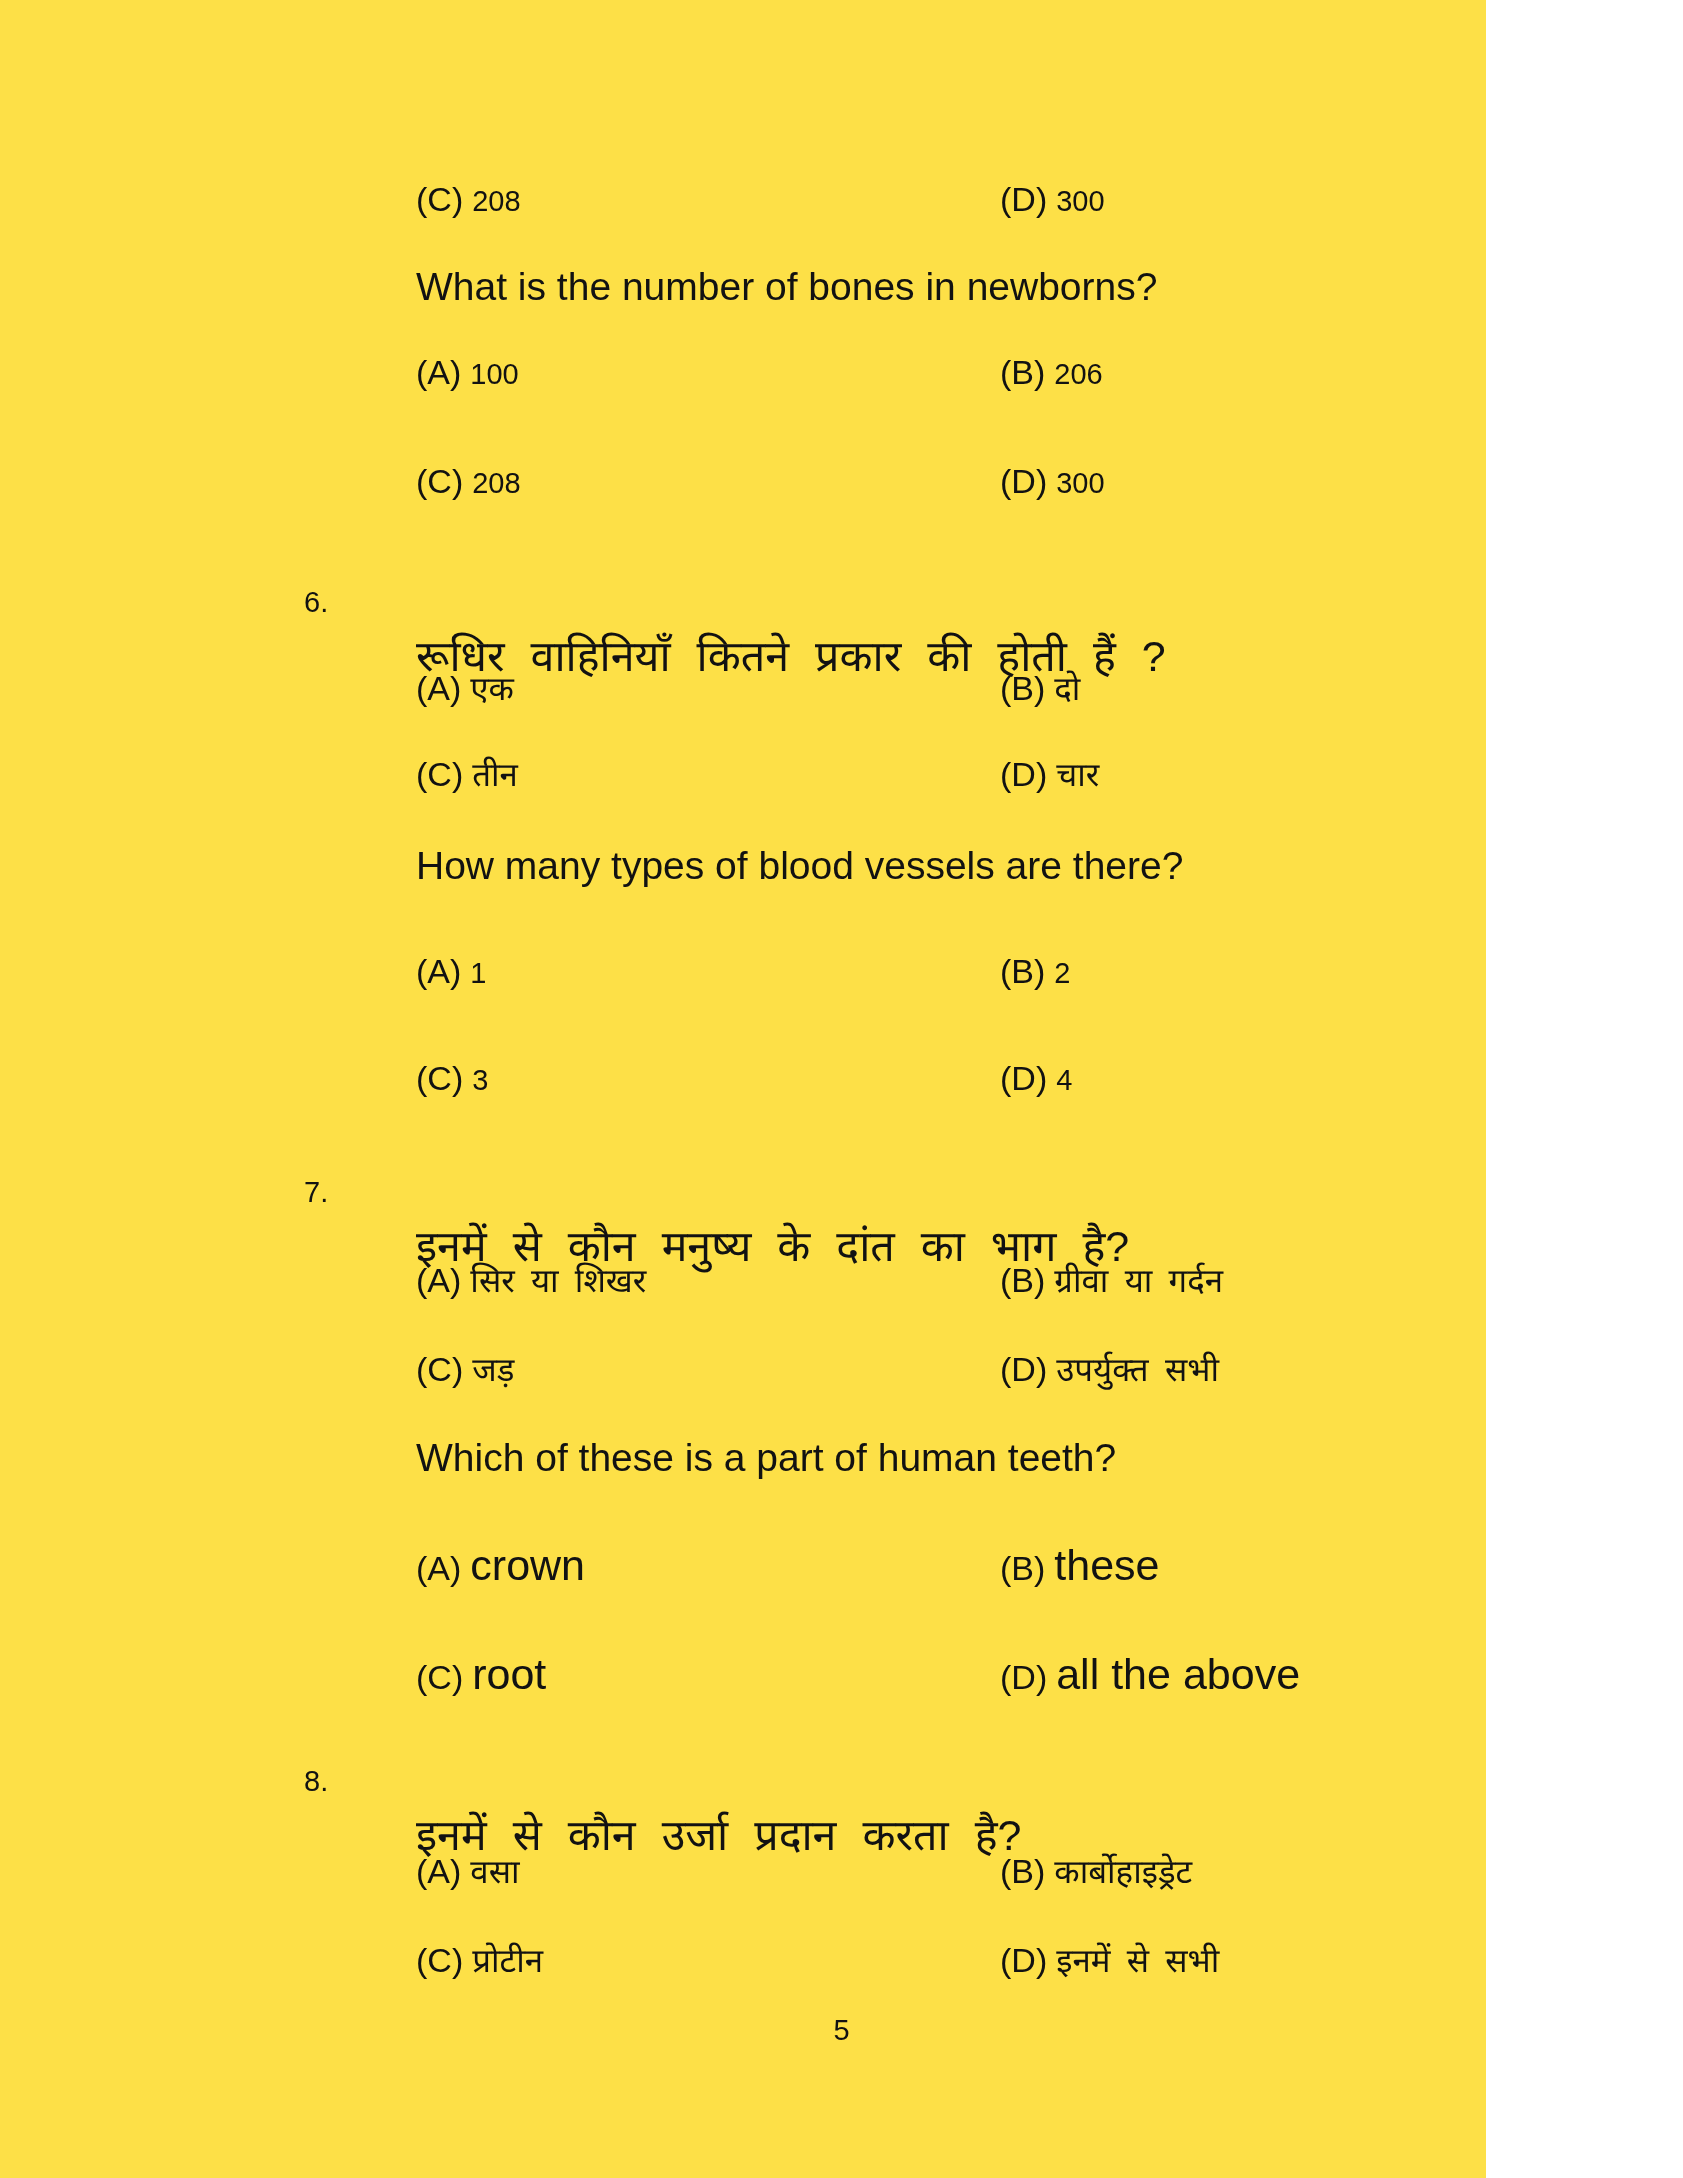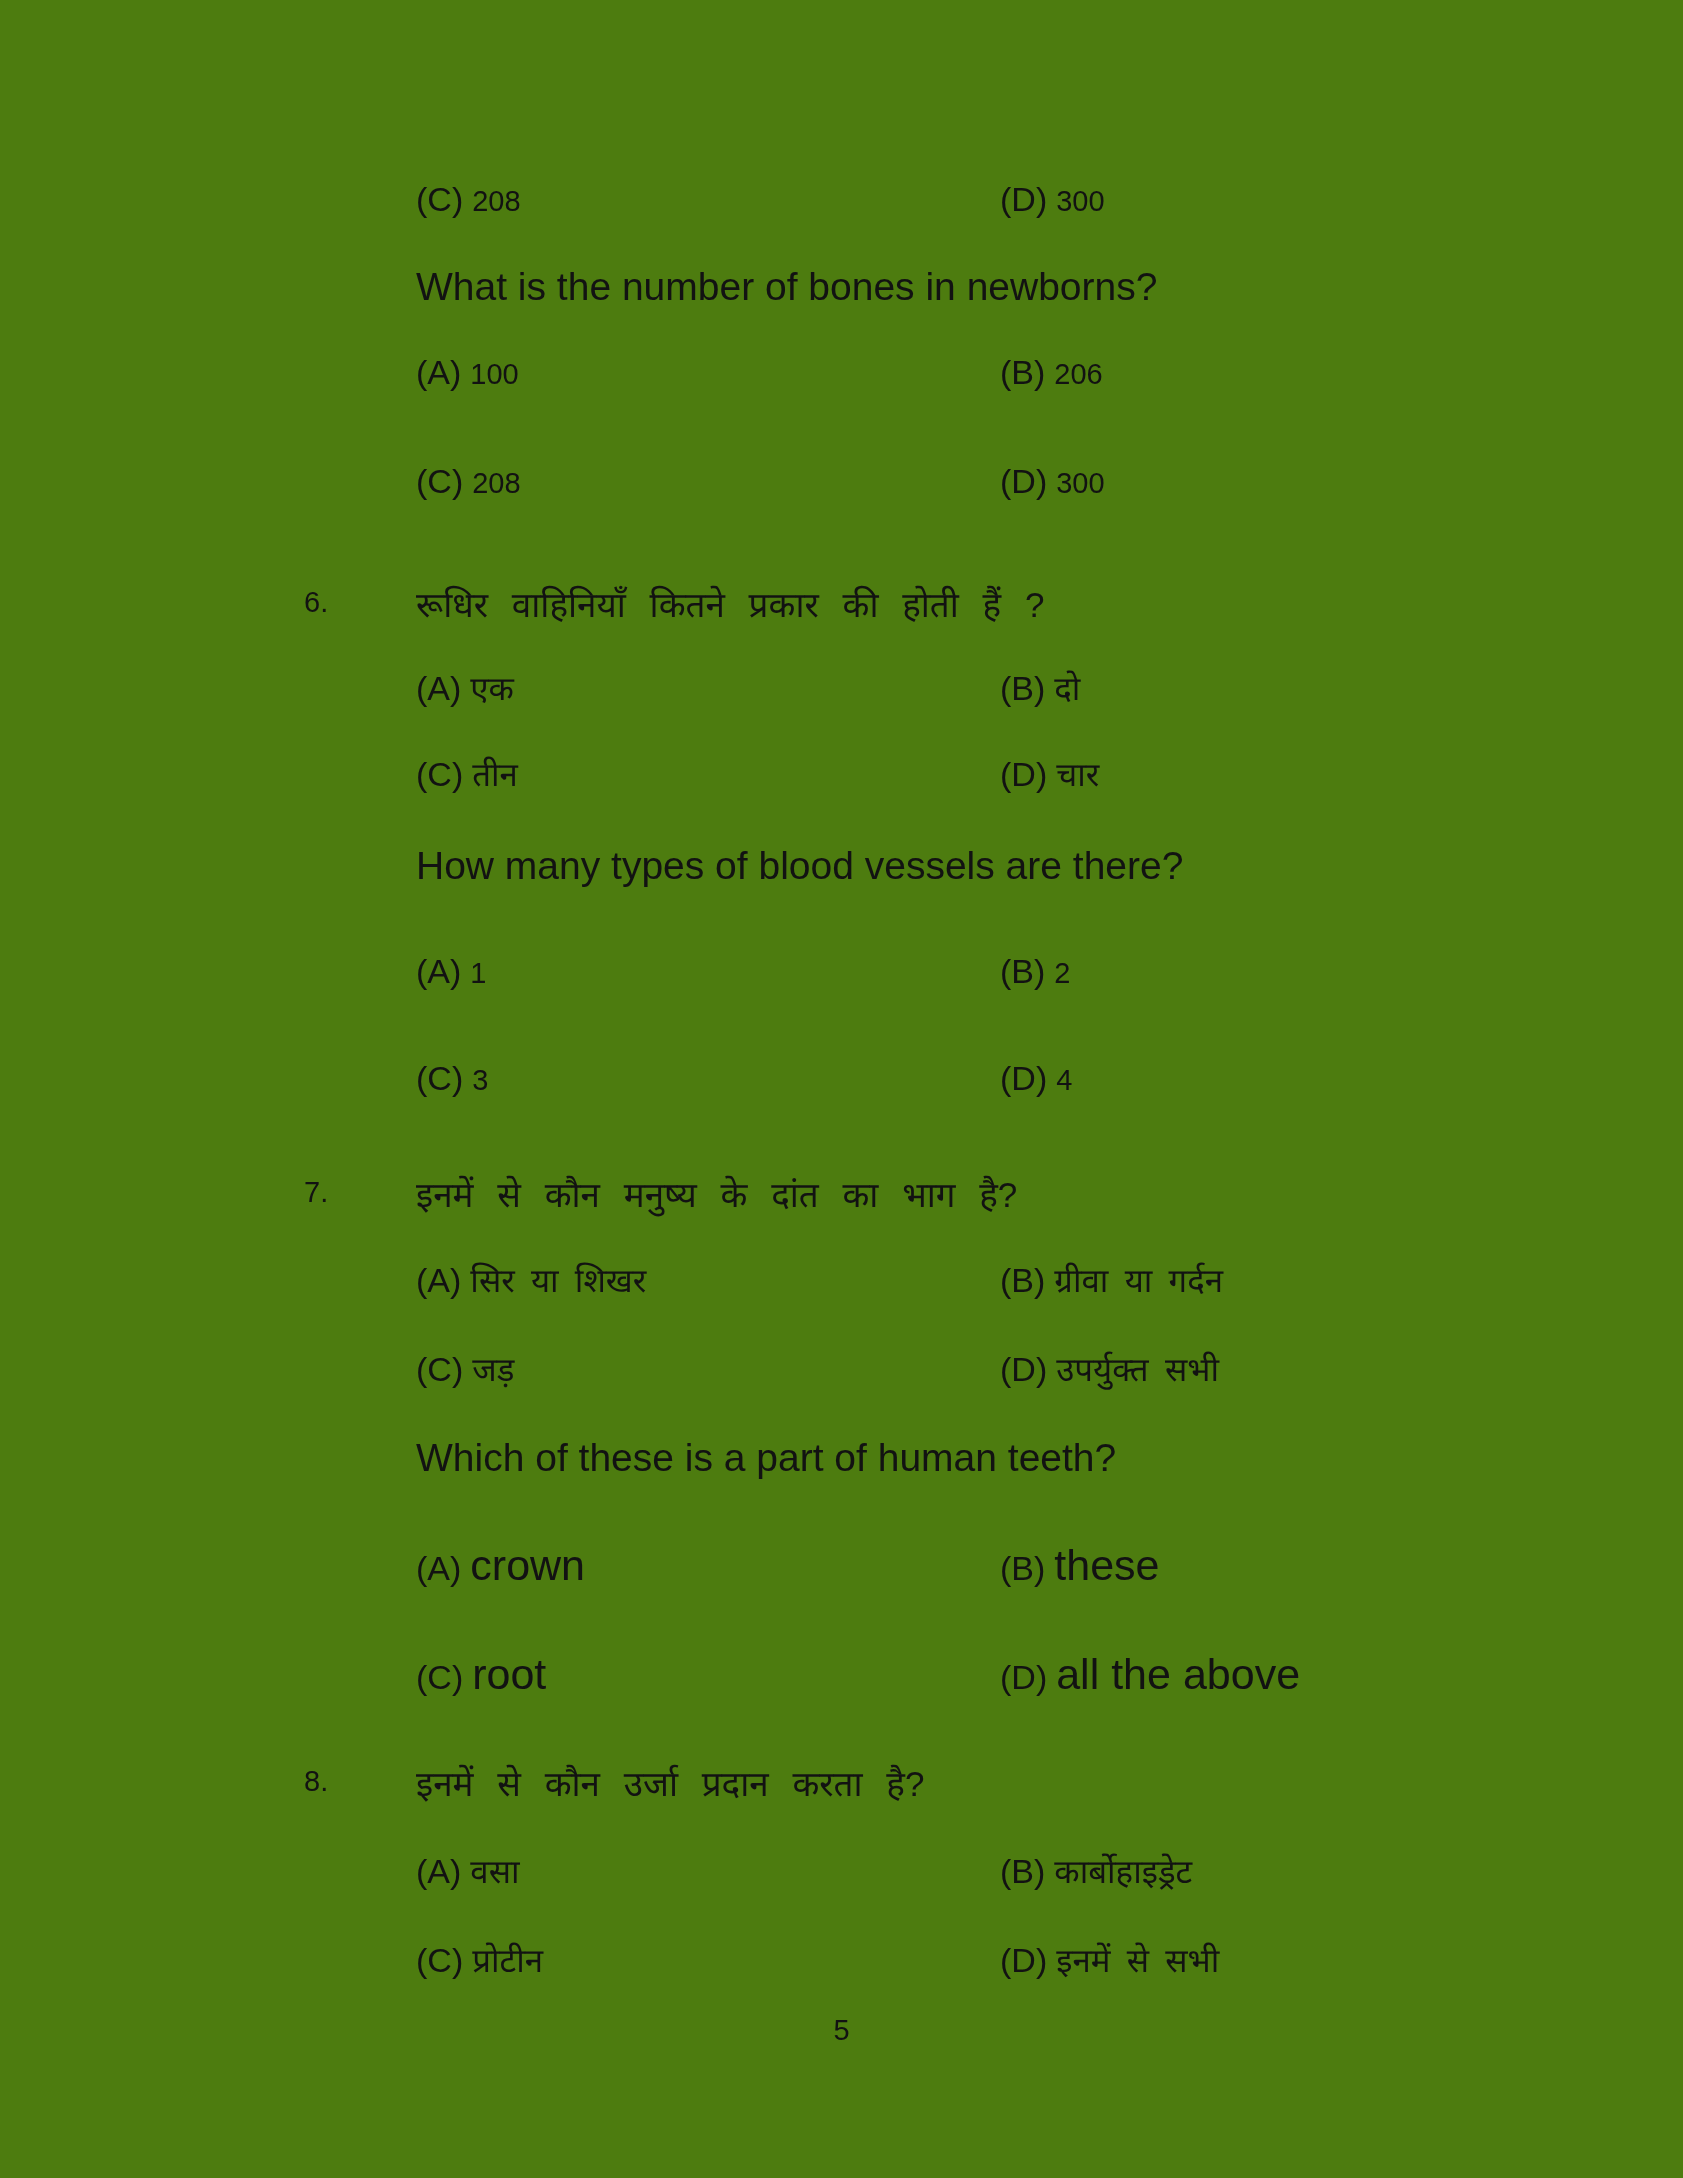--- a/index.html
+++ b/index.html
@@ -1,33 +1,33 @@
 <!DOCTYPE html>
 <html><head>
 <meta charset="utf-8">
 <style>
   html, body { margin:0; padding:0; background:#ffffff; }
   .page {
     position:relative;
-    width:1683px;
+    width:1486px;
     height:2178px;
-    background:#4d7c0f;
+    background:#fde047;
     font-family:"Liberation Sans","DejaVu Sans",sans-serif;
     color:#121212;
     overflow:hidden;
   }
   .row { position:absolute; left:0; width:100%; white-space:nowrap; }
 
   
   .qnum { position:absolute; left:304px; top:6px; font-size:29px; }
 
   
   .qtext { position:absolute; left:416px; }
   .qtext.en { font-size:39px; }
-  .qtext.hi { font-size:35px; word-spacing:14px; }
+  .qtext.hi { font-size:43px; word-spacing:14px;margin-top:45px; }
 
   
   .opt  { position:absolute; }
   .optA { left:416px; }
   .optB { left:1000px; }
   .opt-label { font-size:34px; margin-right:9px; }
   .val-num { font-size:29px; }
   .val-en  { font-size:43px; }
   .val-hi  { font-size:33px; word-spacing:8px;font-family:Liberation Serif, serif; }
 

